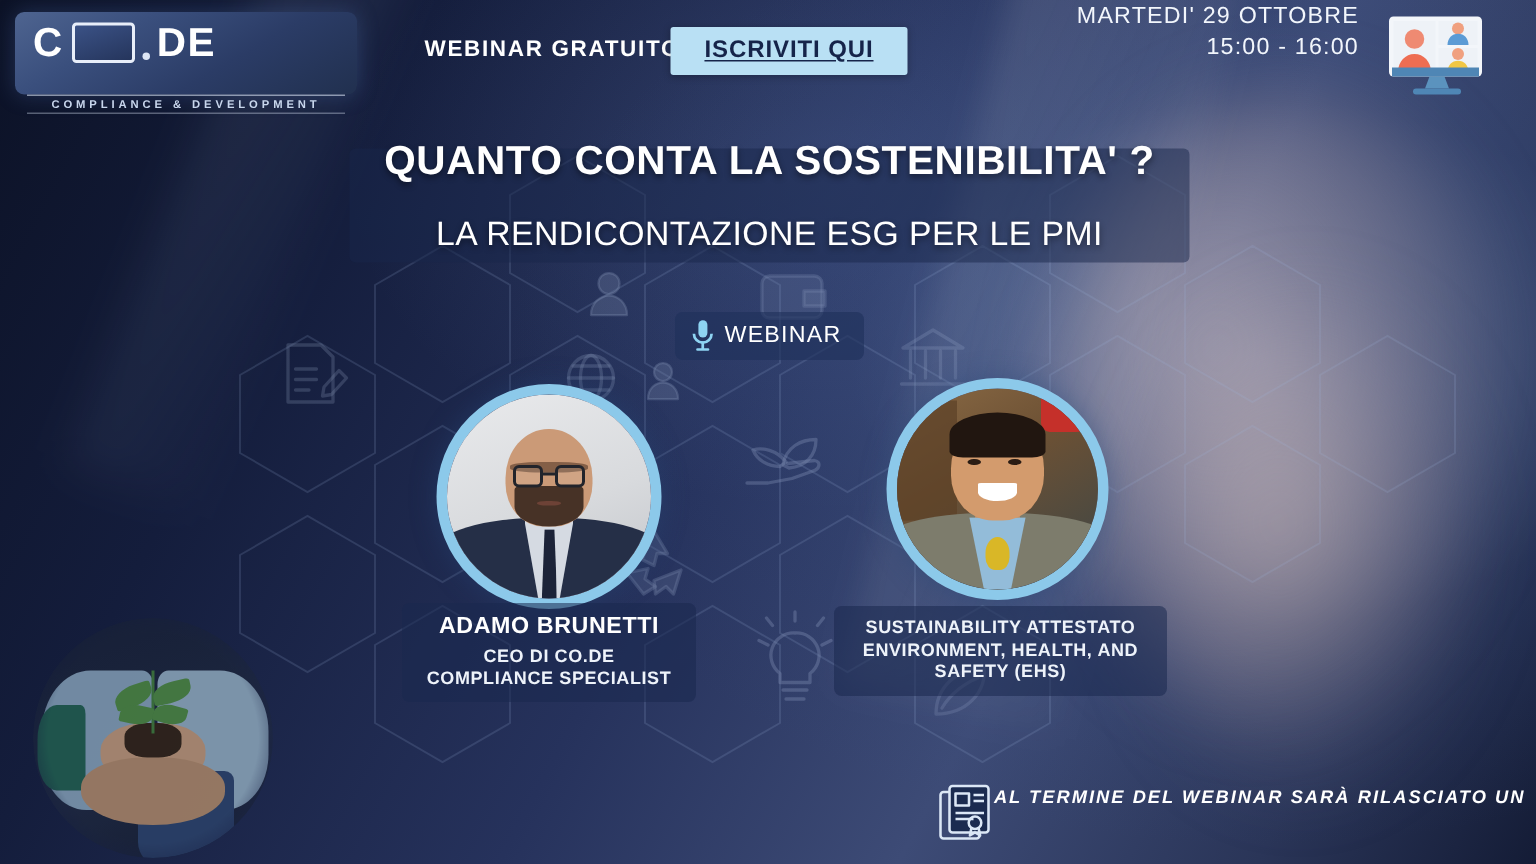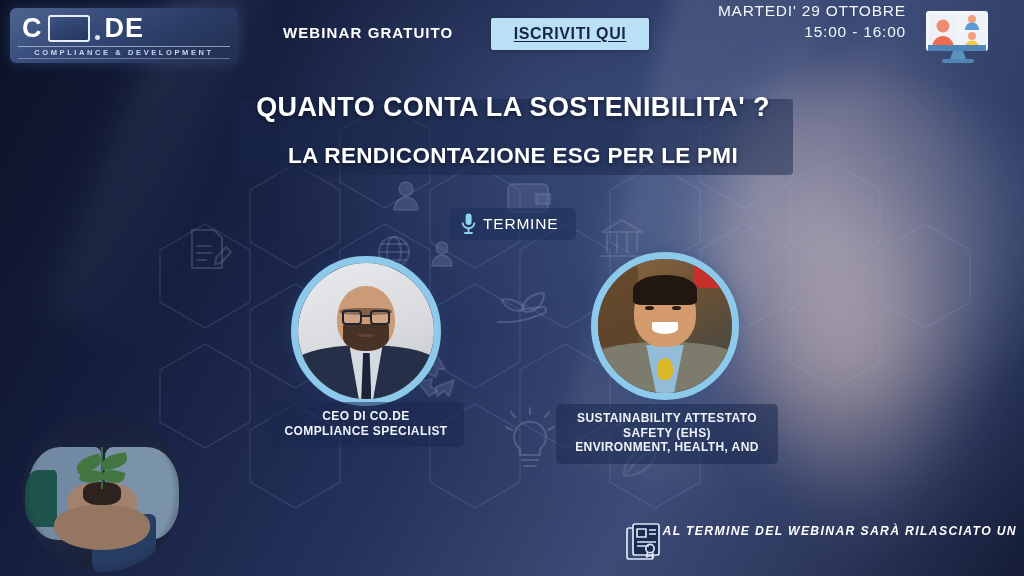--- a/index.html
+++ b/index.html
@@ -58,34 +58,33 @@
   .lg-letter {
     color:#ffffff; font-size:27px; font-weight:bold; letter-spacing:1px;
     line-height:1;
   }
   .lg-sq {
     width:42px; height:27px; border:2px solid #e8eef9; border-radius:3px;
     background:linear-gradient(160deg,#3b5286,#25355c);
   }
   .lg-dot { width:5px; height:5px; background:#dde6f5; border-radius:50%; align-self:flex-end; margin-bottom:3px; }
   .logo-sub {
-    margin-top:3px; text-align:center; color:#c8d6ec; font-size:7.5px;
+    margin-top:20px; text-align:center; color:#c8d6ec; font-size:7.5px;
     letter-spacing:2.6px; font-weight:bold; border-top:1px solid rgba(230,240,255,.55);
     border-bottom:1px solid rgba(230,240,255,.35); padding:1px 0;
   }
   .webinar-free {
     position:absolute; left:283px; top:24px;
     color:#ffffff; font-size:15px; font-weight:bold; letter-spacing:1.1px;
   }
   .cta-btn {
     position:absolute; left:447px; top:18px; width:158px; height:32px;
     background:#b9e0f4; border-radius:2px;
     display:flex; align-items:center; justify-content:center;
     box-shadow:0 1px 5px rgba(0,0,0,0.25);
-    margin-left:44px;
   }
   .cta-btn span {
     color:#16244a; font-size:16px; font-weight:bold; letter-spacing:.6px;
     text-decoration:underline; text-underline-offset:2px;
   }
   .when { position:absolute; left:706px; top:0; width:200px; text-align:right; }
   .when div { color:#f2f6fc; font-size:15.5px; letter-spacing:.8px; line-height:21px; }
 
   .vc-icon { position:absolute; left:922px; top:9px; width:72px; height:56px; }
 
@@ -94,21 +93,21 @@
     position:absolute; left:233px; top:99px; width:560px; height:76px;
     background:rgba(24,38,74,0.50); border-radius:4px;
   }
   .title-1 {
     position:absolute; left:233px; top:92px; width:560px; text-align:center;
     color:#ffffff; font-size:27px; font-weight:bold; letter-spacing:.4px;
     text-shadow:0 2px 4px rgba(0,0,0,.45);
   }
   .title-2 {
     position:absolute; left:233px; top:143px; width:560px; text-align:center;
-    color:#ffffff; font-size:22.5px; font-weight:bold; letter-spacing:.3px;
+    color:#ffffff; font-size:22.5px; font-weight:normal; letter-spacing:.3px;
     text-shadow:0 2px 4px rgba(0,0,0,.45);
   }
 
   
   .relatori {
     position:absolute; left:450px; top:208px; width:126px; height:32px;
     background:rgba(30,48,90,0.62); border-radius:5px;
     display:flex; align-items:center; gap:7px; padding-left:11px;
   }
   .relatori .lbl { color:#ffffff; font-size:15.5px; letter-spacing:.8px; }
@@ -336,41 +335,42 @@
   <div class="title-panel"></div>
   <div class="title-1">QUANTO CONTA LA SOSTENIBILITA' ?</div>
   <div class="title-2">LA RENDICONTAZIONE ESG PER LE PMI</div>
 
   <div class="relatori">
     <svg width="15" height="22" viewBox="0 0 15 22">
       <rect x="4.6" y="0.5" width="6" height="11.5" rx="3" fill="#8ed4f2"></rect>
       <path d="M1.6,9.5 a5.9,5.9 0 0 0 11.8,0" fill="none" stroke="#8ed4f2" stroke-width="1.8"></path>
       <path d="M7.5,15.4 v4.3 M4,20 h7" stroke="#8ed4f2" stroke-width="1.8" stroke-linecap="round"></path>
     </svg>
-    <span class="lbl">TERMINE</span>
+    <span class="lbl">WEBINAR</span>
   </div>
 
   <div class="avatar av-1">
     <div class="face">
       <div class="f1-bg"></div>
       <div class="f1-suit"></div>
       <div class="f1-neck"></div>
       <div class="f1-shirt"></div>
       <div class="f1-tie"></div>
       <div class="f1-head"></div>
       <div class="f1-brow"></div>
       <div class="f1-beard"></div>
       <div class="f1-mouth"></div>
       <div class="f1-glass-l"></div>
       <div class="f1-glass-r"></div>
       <div class="f1-bridge"></div>
     </div>
   </div>
 
   <div class="speaker-card sc-1">
+    <div class="sp-name">ADAMO BRUNETTI</div>
     <div class="sp-role">CEO DI CO.DE</div>
     <div class="sp-role">COMPLIANCE SPECIALIST</div>
   </div>
 
   <div class="avatar av-2">
     <div class="face">
       <div class="f2-bg"></div>
       <div class="f2-wood"></div>
       <div class="f2-red"></div>
       <div class="f2-jacket"></div>
@@ -380,22 +380,22 @@
       <div class="f2-head"></div>
       <div class="f2-hair"></div>
       <div class="f2-eye-l"></div>
       <div class="f2-eye-r"></div>
       <div class="f2-smile"></div>
     </div>
   </div>
 
   <div class="speaker-card sc-2">
     <div class="sp-role">SUSTAINABILITY ATTESTATO</div>
+    <div class="sp-role">ENVIRONMENT, HEALTH, AND</div>
     <div class="sp-role">SAFETY (EHS)</div>
-    <div class="sp-role">ENVIRONMENT, HEALTH, AND</div>
   </div>
 
   <div class="seedling">
     <div class="sd-bg"></div>
     <div class="sd-sleeveL"></div>
     <div class="sd-sleeveR"></div>
     <div class="sd-green"></div>
     <div class="sd-handA"></div>
     <div class="sd-plaid"></div>
     <div class="sd-handB"></div>

